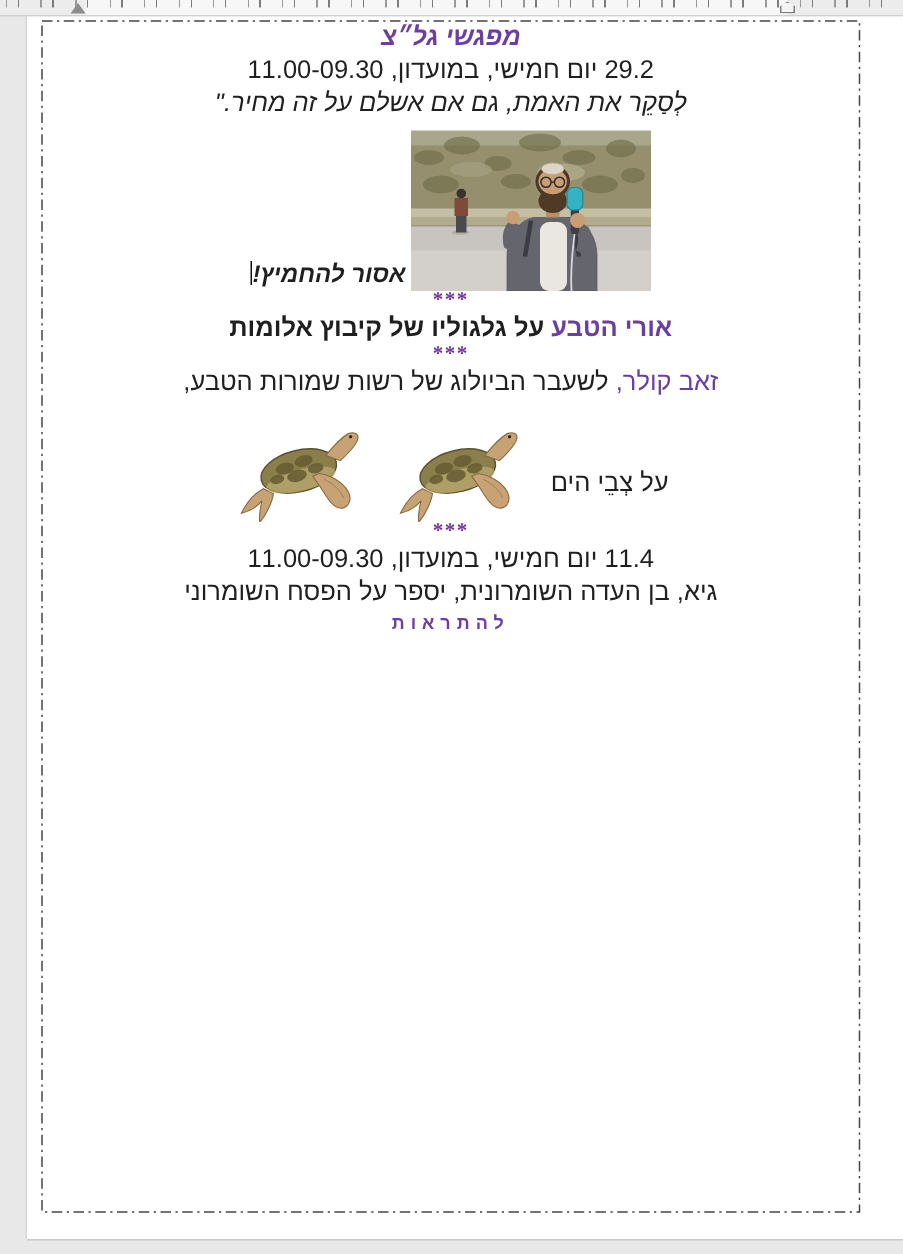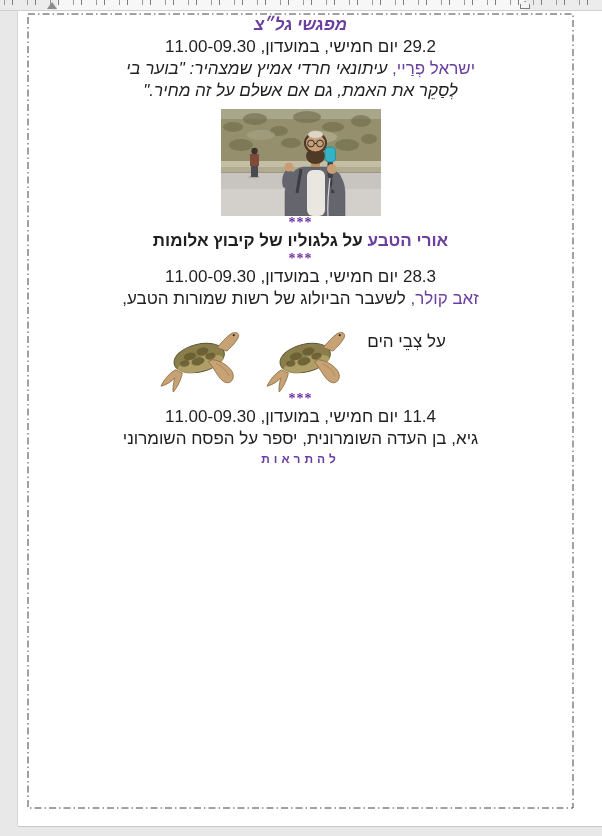--- a/index.html
+++ b/index.html
@@ -52,21 +52,21 @@
   .p-guy{margin-top:15px}
   .closing{margin-top:11px;color:var(--purple,#6a3fa0);font-weight:bold;font-size:12px;letter-spacing:4px;line-height:18px}
 
   
   .photo-row{margin-top:7px;display:flex;justify-content:center;align-items:flex-end;gap:4px;direction:rtl}
   .photo{width:160px;height:107px;display:block}
   .caption{font-weight:bold;font-style:italic;font-size:16px;line-height:20px}
   .caret{display:inline-block;width:1.5px;height:16px;background:#101010;vertical-align:-2px}
 
   
-  .turtle-row{margin-top:21px;display:flex;justify-content:center;align-items:flex-start;gap:14px;direction:rtl}
+  .turtle-row{margin-top:21px;display:flex;justify-content:center;align-items:center;gap:14px;direction:rtl}
   .turtle{width:92px;height:61px;display:block}
   .tail{margin-bottom:-9px;white-space:pre-wrap}
   .hidden-defs{position:absolute;width:0;height:0;overflow:hidden}
 </style>
 </head>
 <body>
 
 <div class="stage">
 
   <div class="ruler">
@@ -79,21 +79,20 @@
   <div class="page">
     <svg class="pageborder" viewBox="0 0 547 796">
       <rect x="1" y="1" width="545" height="794"></rect>
     </svg>
 
     <div class="content">
 
       <p class="title">מפגשי גל״צ</p>
 
       <p class="p-date1"><span class="b">29.2 יום חמישי</span><span>, במועדון, </span><span class="time">11.00-09.30</span></p>
-      <p class="p-name1"><span class="purple b">ישראל פְרַיי,</span><span class="it"> עיתונאי חרדי אמיץ שמצהיר: "בוער בי</span></p>
       <p class="p-desc1 it">לְסַקֵר את האמת, גם אם אשלם על זה מחיר."</p>
 
       <div class="photo-row">
 
         <svg class="photo" viewBox="0 0 160 107">
           <rect width="160" height="107" fill="#958f6d"></rect>
           <rect width="160" height="10" fill="#a8a78c"></rect>
           <g fill="#6e6b49" opacity="0.6">
             <ellipse cx="12" cy="18" rx="10" ry="5"></ellipse>
               <ellipse cx="34" cy="10" rx="12" ry="6"></ellipse>
@@ -135,29 +134,29 @@
           <g stroke="#2e2e2e" stroke-width="1" fill="none">
             <circle cx="90" cy="34.5" r="3.4"></circle>
               <circle cx="99" cy="34.5" r="3.4"></circle>
             <line x1="93.4" y1="34.5" x2="95.6" y2="34.5"></line>
           </g>
           <rect x="106.5" y="52" width="5.5" height="17" rx="2" fill="#3f3f47"></rect>
           <rect x="104" y="38" width="10.5" height="15" rx="4" fill="#35b2c4" stroke="#1f8b9c" stroke-width="0.8"></rect>
           <circle cx="111" cy="60" r="5" fill="#c99e74"></circle>
           <path d="M109 69 C108 80 106 90 107 107" stroke="#d8d8d8" stroke-width="1.2" fill="none"></path>
         </svg>
+        <div><span class="caption">אסור להחמיץ!</span><span class="caret"></span></div>
       </div>
 
       <p class="sep sep1">***</p>
 
       <p class="p-topic2"><span class="purple">אורי הטבע</span><span> על גלגוליו של קיבוץ אלומות</span></p>
 
       <p class="sep sep2">***</p>
 
-      <p class="p-date3"><span class="b">28.3 יום חמישי</span><span>, במועדון, </span><span class="time">11.00-09.30</span></p>
       <p class="p-zeev"><span class="purple b">זאב קולר,</span><span> לשעבר הביולוג של רשות שמורות הטבע,</span></p>
 
       <div class="turtle-row">
         <span class="tail"><span>על </span><span class="b">צְבֵי הים</span></span>
         <svg class="turtle" viewBox="0 0 96 64">
             <use href="#turtle-sym"></use>
           </svg>
         <svg class="turtle" viewBox="0 0 96 64">
             <use href="#turtle-sym"></use>
           </svg>

